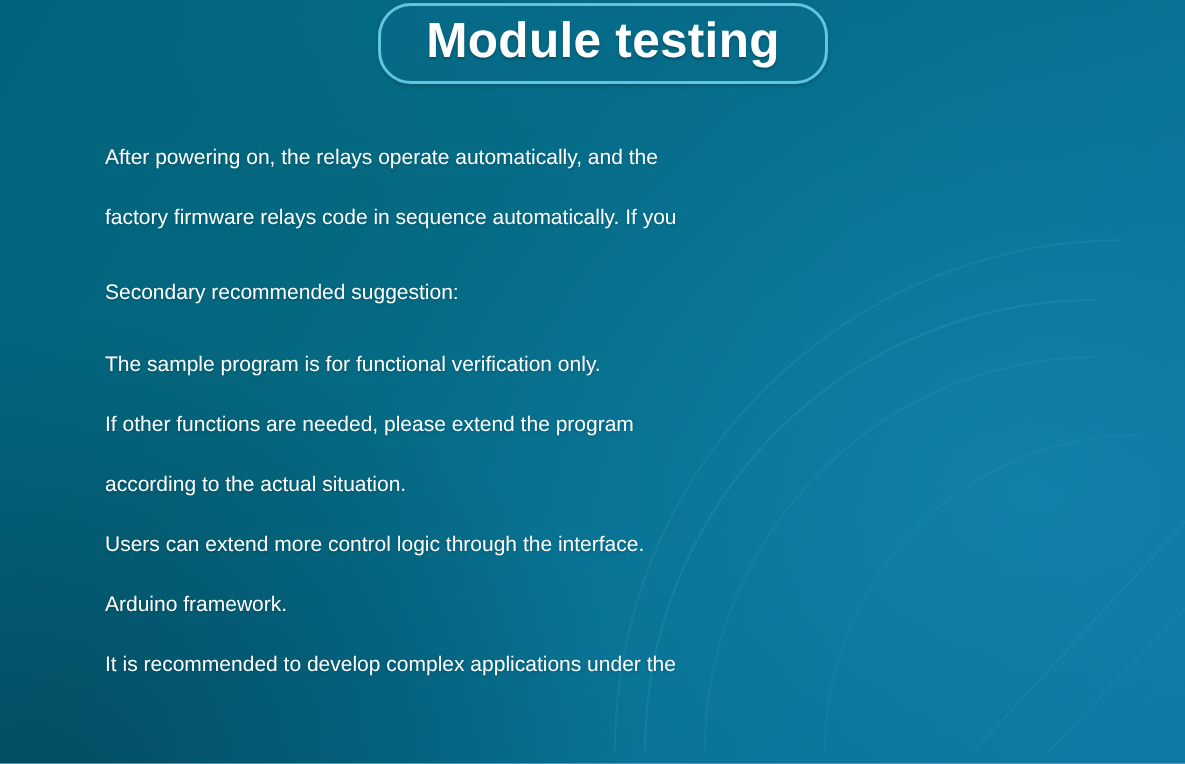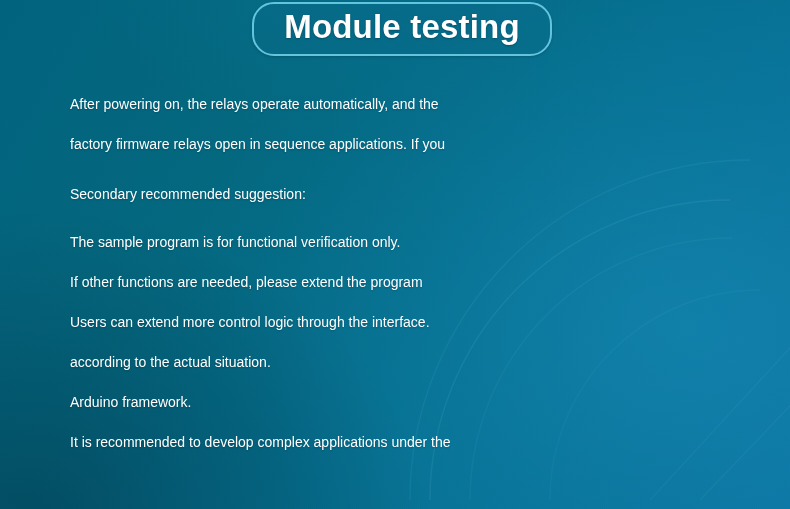--- a/index.html
+++ b/index.html
@@ -123,30 +123,30 @@
   <div class="title-wrap">
     <span class="title-badge">
       <span class="title-text">Module testing</span>
     </span>
   </div>
 
   <div class="body-wrap">
 
     <div class="para p-intro">
       <span class="line">After powering on, the relays operate automatically, and the</span>
-      <span class="line">factory firmware relays open in sequence applications. If you</span>
+      <span class="line">factory firmware relays code in sequence automatically. If you</span>
     </div>
 
     <div class="para p-heading">
       <span class="line">Secondary recommended suggestion:</span>
     </div>
 
     <div class="para p-list">
       <span class="line">The sample program is for functional verification only.</span>
       <span class="line">If other functions are needed, please extend the program</span>
+      <span class="line">according to the actual situation.</span>
       <span class="line">Users can extend more control logic through the interface.</span>
-      <span class="line">according to the actual situation.</span>
       <span class="line">Arduino framework.</span>
       <span class="line">It is recommended to develop complex applications under the</span>
     </div>
 
   </div>
 </div>
 
 </body></html>

